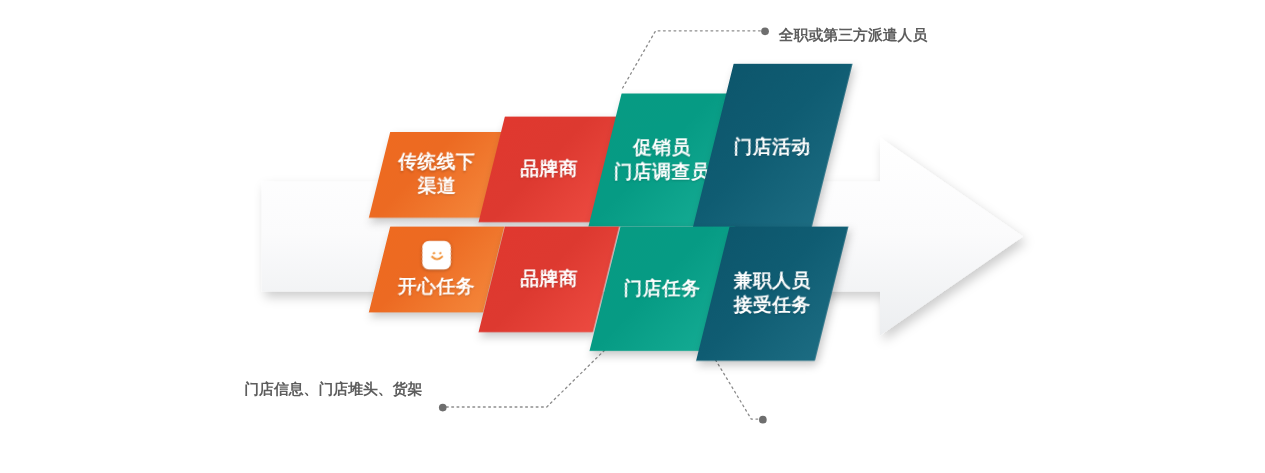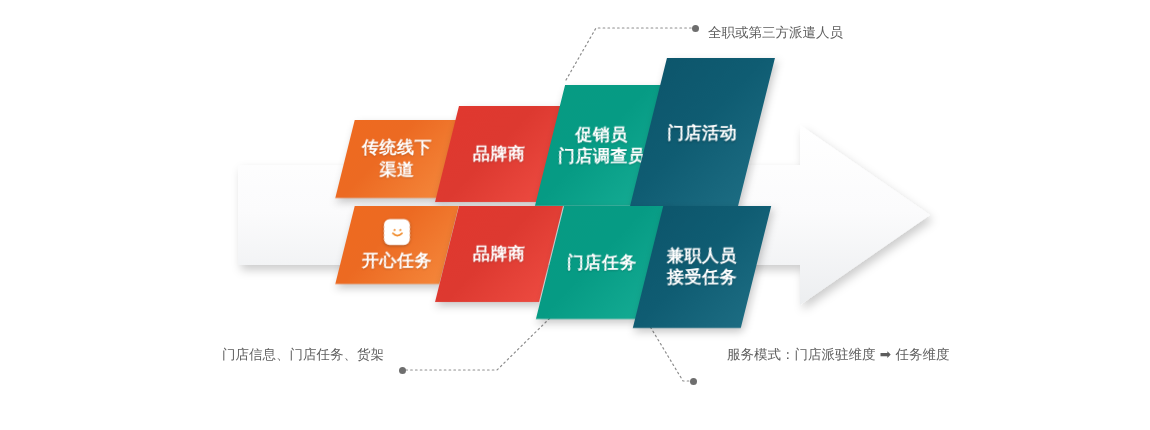--- a/index.html
+++ b/index.html
@@ -72,20 +72,21 @@
     margin-bottom: 5px;
   }
   
   .note {
     position: absolute;
     color: #5d5d5d;
     font-size: 13.5px;
     line-height: 25px;
     white-space: nowrap;
     font-family: "DejaVu Sans", "Liberation Sans", sans-serif;
+    font-weight: bold;
   }
   .note-dot {
     position: absolute;
     width: 7px; height: 7px;
     border-radius: 50%;
     background: #6e6e6e;
   }
 </style>
 </head>
 <body>
@@ -162,21 +163,20 @@
 接受任务</span>
   </div>
 
   <div class="note-dot" style="left:692px; top:25px;"></div>
   <div class="note" style="left:708px; top:20px;">
     <div>全职或第三方派遣人员</div>
   </div>
 
   <div class="note-dot" style="left:399px; top:367px;"></div>
   <div class="note" style="left:222px; top:342px;">
-    <div>门店信息、门店任务、货架</div>
+    <div>门店信息、门店堆头、货架</div>
   </div>
 
   <div class="note-dot" style="left:690px; top:378px;"></div>
   <div class="note" style="left:727px; top:342px;">
-    <div>服务模式：门店派驻维度 ➡ 任务维度</div>
   </div>
 
 </div>
 
 </body></html>

